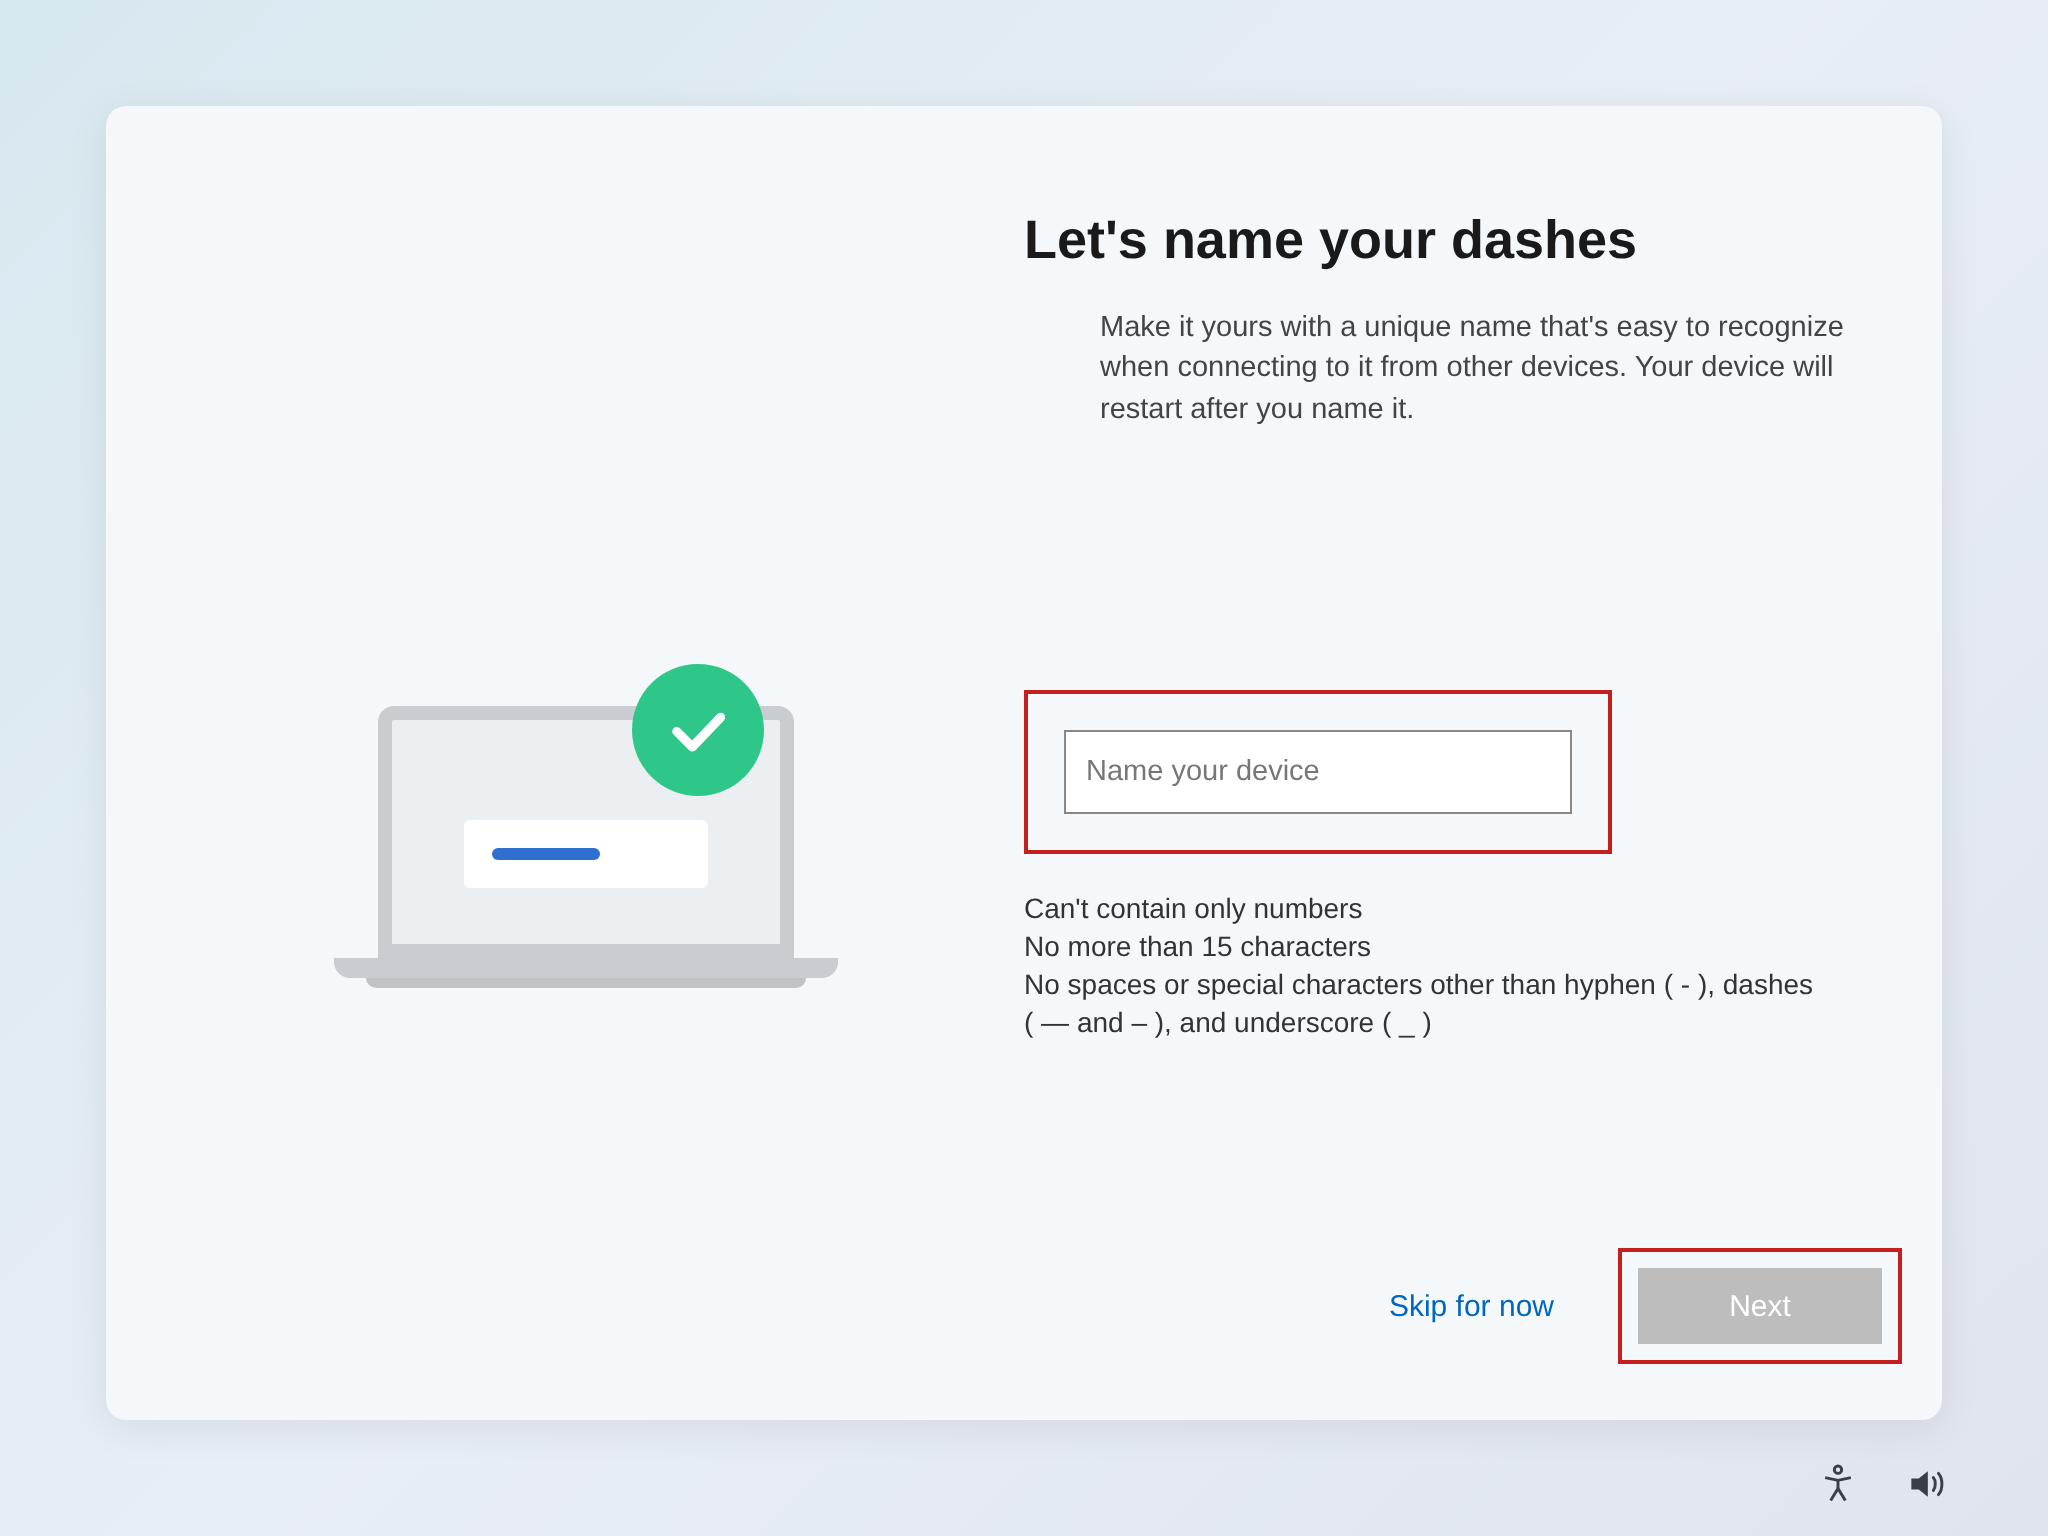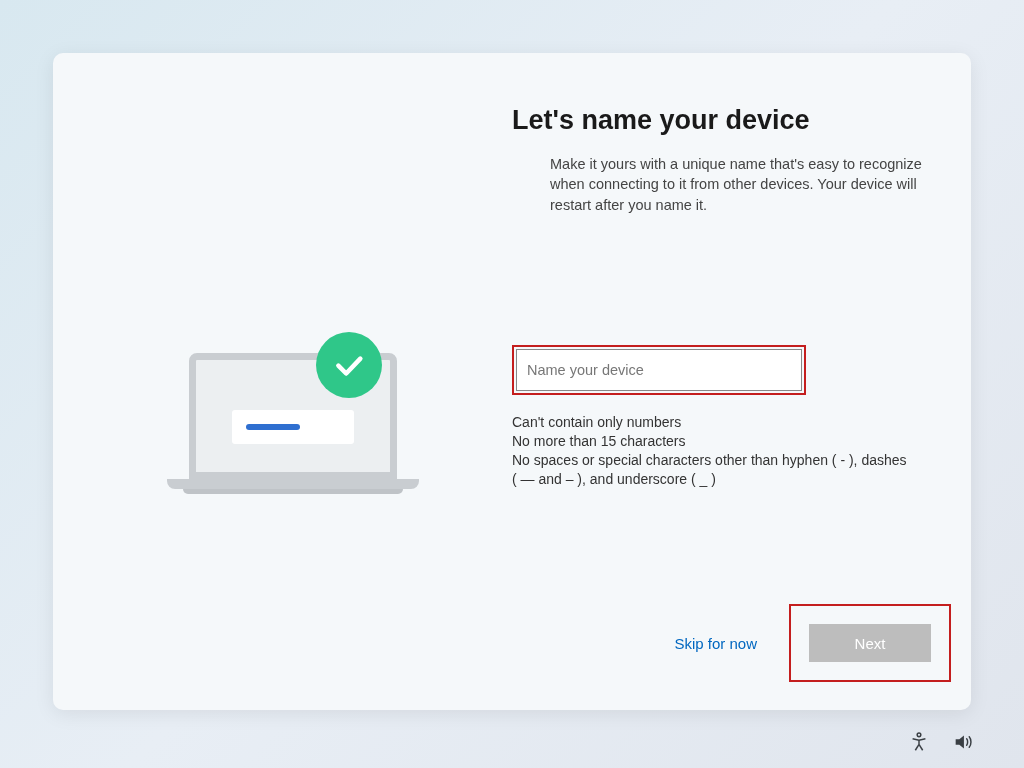--- a/index.html
+++ b/index.html
@@ -43,21 +43,21 @@
       font-size: 14.5px;
       color: #444;
       line-height: 1.4;
       margin-bottom: 20px;
       max-width: 400px;
       margin-left: 38px;
     }
     .input-wrap {
       margin-top: 130px;
       border: 2.5px solid #c41e1e;
-      padding: 2px;
+      padding: 18px;
       width: 294px;
     }
     .device-input {
       width: 100%;
       height: 42px;
       border: 1px solid #888;
       background: #fff;
       font-size: 14.5px;
       padding: 0 10px;
       color: #333;
@@ -80,21 +80,21 @@
       gap: 20px;
     }
     .skip-link {
       color: #0067c0;
       font-size: 15px;
       cursor: pointer;
       padding: 8px 12px;
     }
     .next-wrap {
       border: 2.5px solid #c41e1e;
-      padding: 18px;
+      padding: 8px;
     }
     .next-btn {
       width: 122px;
       height: 38px;
       background: #bdbdbd;
       color: #fff;
       border: none;
       font-size: 15px;
       cursor: pointer;
     }
@@ -194,21 +194,21 @@
         </div>
         <div class="laptop-field">
           <div class="laptop-field-line"></div>
         </div>
       </div>
       <div class="laptop-base"></div>
     </div>
   </div>
 
   <div class="right-pane">
-    <h1 class="title">Let's name your device</h1>
+    <h1 class="title">Let's name your dashes</h1>
     <p class="subtitle">Make it yours with a unique name that's easy to recognize when connecting to it from other devices. Your device will restart after you name it.</p>
 
     <div class="input-wrap">
       <input class="device-input" type="text" placeholder="Name your device" style="">
     </div>
 
     <div class="rules">
       <div>Can't contain only numbers</div>
       <div>No more than 15 characters</div>
       <div>No spaces or special characters other than hyphen ( - ), dashes ( — and – ), and underscore ( _ )</div>

